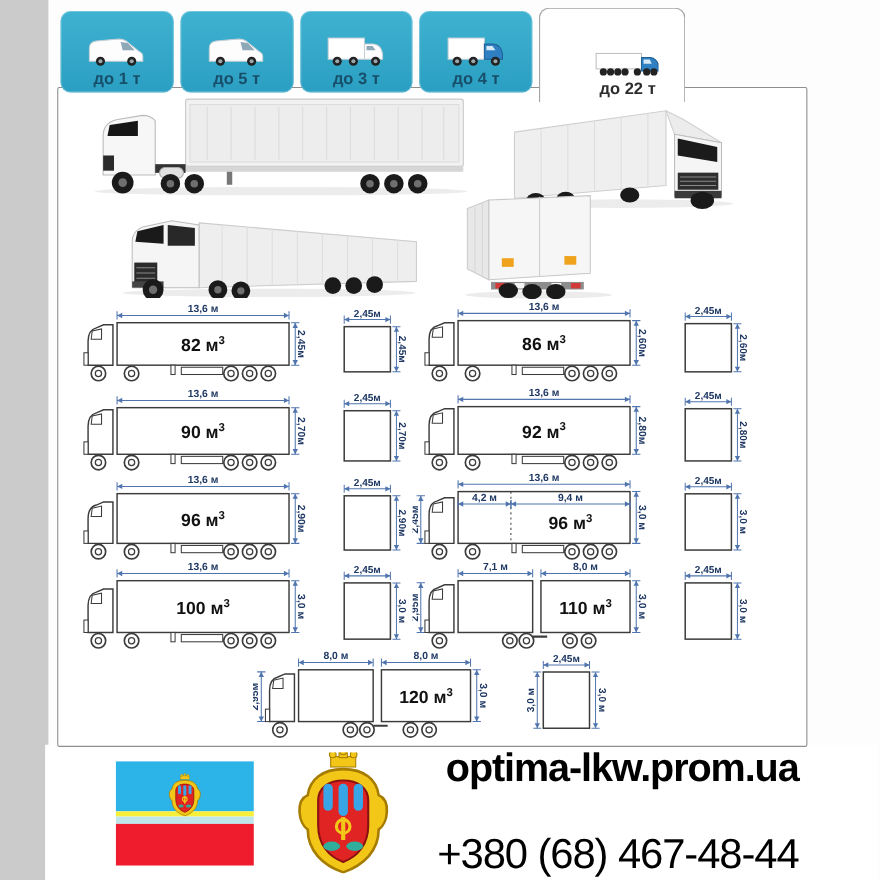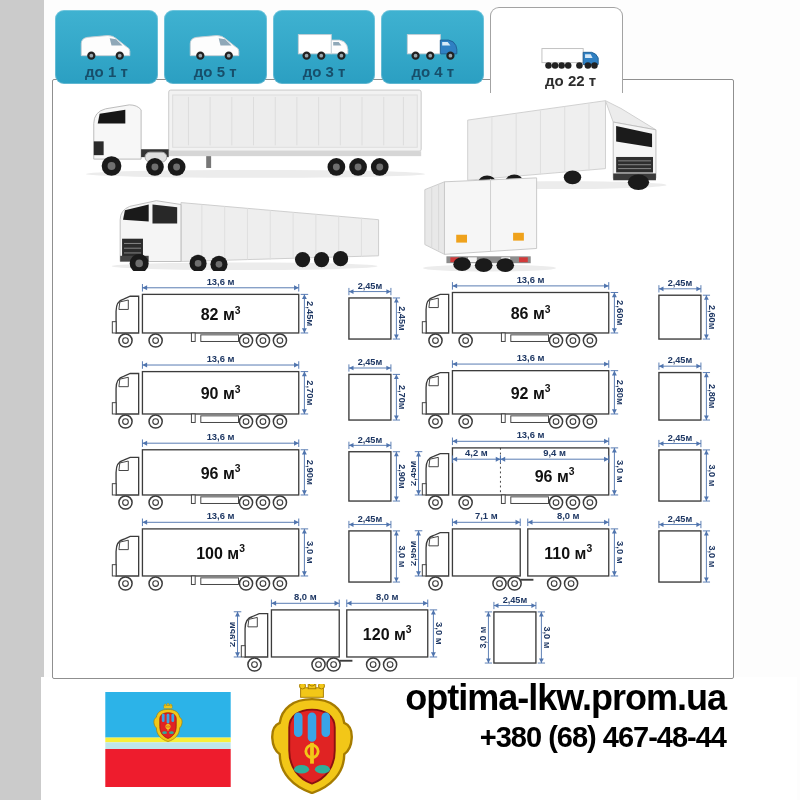--- a/index.html
+++ b/index.html
@@ -18,32 +18,32 @@
               height:81px;border-radius:9px 9px 0 0;box-shadow:none;padding-left:28px;}
   .tab.active .tlabel{color:#2d2d2d;}
   .tab .ticon{height:38px;display:flex;align-items:flex-end;}
 
   
   .panel{position:absolute;left:52px;top:79px;width:680px;height:598px;background:#ffffff;
          border:1px solid #8f8f8f;border-radius:2px;z-index:2;}
   .photos{position:relative;width:100%;height:193px;}
   .photos svg{position:absolute;}
   .diagrams{position:relative;width:100%;}
-  .drow{display:flex;justify-content:flex-end;align-items:flex-end;height:81px;padding:0 12px;}
+  .drow{display:flex;justify-content:flex-start;align-items:flex-end;height:81px;padding:0 12px;}
   .drow.center{justify-content:center;gap:16px;}
   .dim{font-family:"Liberation Sans",sans-serif;font-size:10px;font-weight:bold;}
   .vol{font-family:"Liberation Sans",sans-serif;font-size:17px;font-weight:bold;fill:#111111;}
 
   
   .footer{position:absolute;left:41px;top:677px;width:756px;height:123px;background:#ffffff;}
   .flag{position:absolute;left:64px;top:15px;}
   .arms{position:absolute;left:221px;top:7px;}
   .contact{position:absolute;right:71px;top:0px;text-align:right;color:#000;}
   .site{font-size:36px;font-weight:bold;line-height:42px;letter-spacing:-1px;}
-  .phone{font-size:29px;font-weight:bold;line-height:36px;letter-spacing:-1px;}
+  .phone{font-size:38px;font-weight:normal;line-height:36px;letter-spacing:-1px;margin-top:40px;}
 </style>
 </head>
 <body>
 
 <div class="page">
   <div class="left-strip"></div>
 
   <div class="tab-bar" id="tabbar">
       <div class="tab">
         <span class="ticon">

